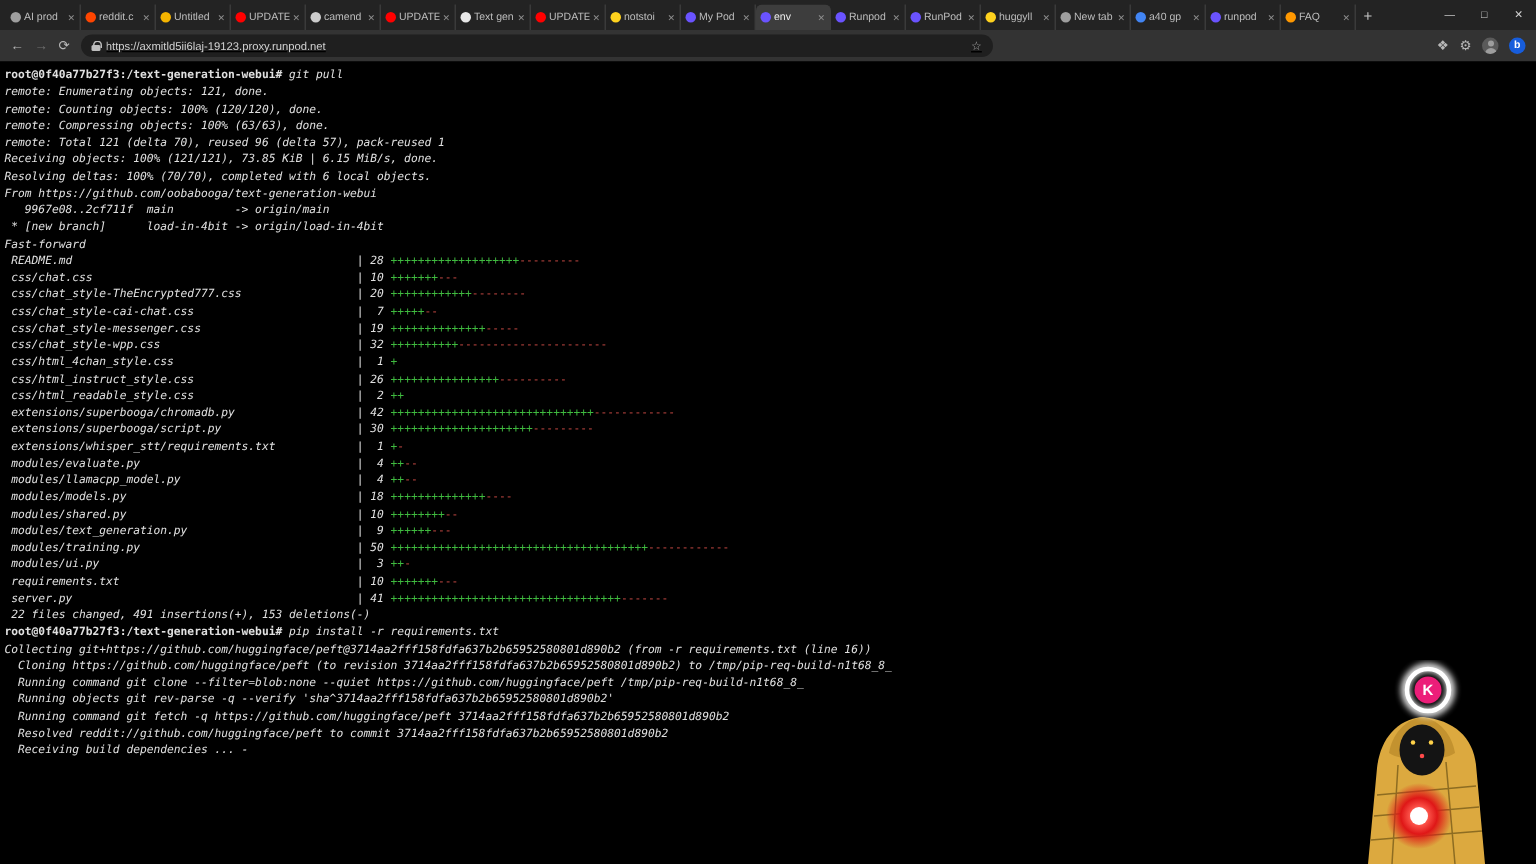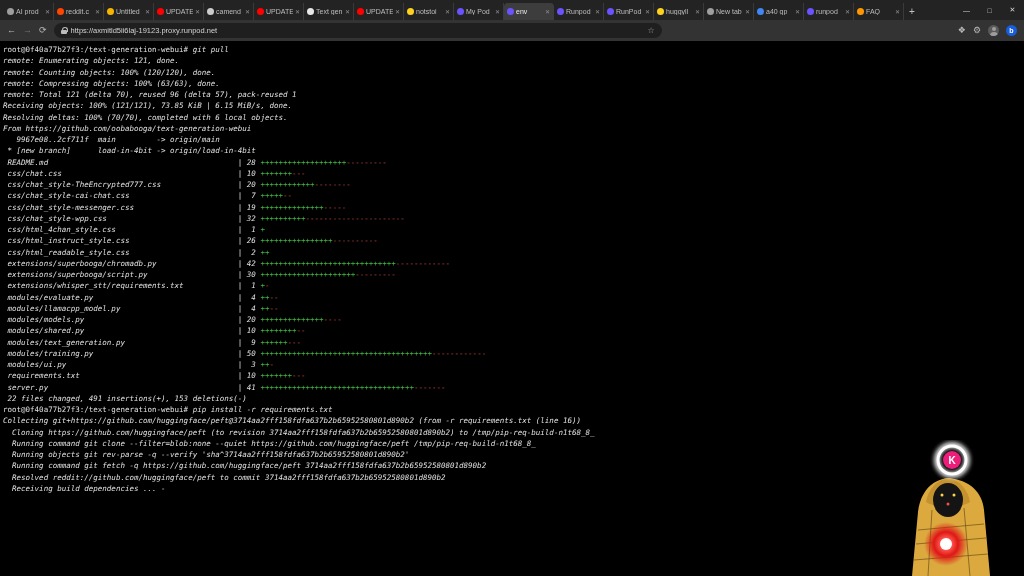--- a/index.html
+++ b/index.html
@@ -20,21 +20,21 @@
     color: #c2c2c2; font-size: 10px; }
   .win-controls { margin-left: auto; display: flex; height: 20px; }
   .win-btn { width: 23px; display: flex; align-items: center; justify-content: center;
     font-size: 7px; color: #d2d2d2; }
 
   
   .navbar { height: 21px; background: #333333; display: flex; align-items: center; padding: 0 7px; gap: 7px; }
   .nav-icon { color: #b8b8b8; font-size: 9px; line-height: 1; flex: none; }
   .nav-icon.dim { opacity: .45; }
   .url-pill { width: 608px; height: 15px; background: #1f1f1f; border-radius: 8px;
-    display: flex; align-items: center; padding: 0 7px; gap: 4px; }
+    display: flex; align-items: center; padding: 0 7px; gap: 4px; text-decoration: underline; }
   .lock { width: 6px; height: 7px; position: relative; flex: none; }
   .lock::before { content: ""; position: absolute; top: 0; left: 1px; width: 4px; height: 4px;
     border: 1px solid #bdbdbd; border-bottom: none; border-radius: 3px 3px 0 0; }
   .lock::after { content: ""; position: absolute; bottom: 0; left: 0; width: 6px; height: 4px;
     background: #bdbdbd; border-radius: 1px; }
   .url-text { font-size: 7.5px; color: #d2d2d2; flex: 1; white-space: nowrap; overflow: hidden; }
   .star { color: #a5a5a5; font-size: 8px; flex: none; }
   .toolbar-right { margin-left: auto; display: flex; align-items: center; gap: 7px; }
   .avatar { width: 11px; height: 11px; border-radius: 50%; background: #5a5a5a; position: relative;
     overflow: hidden; flex: none; }
@@ -44,21 +44,21 @@
     border-radius: 4px 4px 0 0; background: #9d9d9d; }
   .bitwarden { width: 11px; height: 11px; border-radius: 50%; color: #fff; font-size: 7px;
     font-weight: bold; display: flex; align-items: center; justify-content: center; flex: none; }
 
   
   .terminal { position: absolute; top: 41px; left: 0; right: 0; bottom: 0; background: #000;
     padding: 3px 0 0 3px; font-family: "DejaVu Sans Mono", monospace;
     font-size: 7.5px; line-height: 11.25px; overflow: hidden; }
   .t-line { white-space: pre; }
   .seg-w { color: var(--ttext, #e0e0e0); font-style: italic; }
-  .seg-p { color: var(--ttext, #e0e0e0); font-weight: normal; }
+  .seg-p { color: var(--ttext, #e0e0e0); font-weight: bold; }
   .seg-g { color: var(--plus, #3fba3f); }
   .seg-r { color: var(--minus, #cd4b45); }
 
   
   .overlay { position: absolute; right: 8px; bottom: 0; width: 130px; height: 136px; z-index: 5; }
 </style>
 </head>
 <body>
 
 <div class="browser">
@@ -185,35 +185,36 @@
   <div class="t-line"><span class="seg-p">root@0f40a77b27f3:/text-generation-webui#</span><span class="seg-w"> git pull</span></div>
       <div class="t-line"><span class="seg-w">remote: Enumerating objects: 121, done.</span></div>
       <div class="t-line"><span class="seg-w">remote: Counting objects: 100% (120/120), done.</span></div>
       <div class="t-line"><span class="seg-w">remote: Compressing objects: 100% (63/63), done.</span></div>
       <div class="t-line"><span class="seg-w">remote: Total 121 (delta 70), reused 96 (delta 57), pack-reused 1</span></div>
       <div class="t-line"><span class="seg-w">Receiving objects: 100% (121/121), 73.85 KiB | 6.15 MiB/s, done.</span></div>
       <div class="t-line"><span class="seg-w">Resolving deltas: 100% (70/70), completed with 6 local objects.</span></div>
       <div class="t-line"><span class="seg-w">From https://github.com/oobabooga/text-generation-webui</span></div>
       <div class="t-line"><span class="seg-w">   9967e08..2cf711f  main         -&gt; origin/main</span></div>
       <div class="t-line"><span class="seg-w"> * [new branch]      load-in-4bit -&gt; origin/load-in-4bit</span></div>
+      <div class="t-line"><span class="seg-w">Fast-forward</span></div>
       <div class="t-line"><span class="seg-w"> README.md                                          | 28 </span><span class="seg-g">+++++++++++++++++++</span><span class="seg-r">---------</span></div>
       <div class="t-line"><span class="seg-w"> css/chat.css                                       | 10 </span><span class="seg-g">+++++++</span><span class="seg-r">---</span></div>
       <div class="t-line"><span class="seg-w"> css/chat_style-TheEncrypted777.css                 | 20 </span><span class="seg-g">++++++++++++</span><span class="seg-r">--------</span></div>
       <div class="t-line"><span class="seg-w"> css/chat_style-cai-chat.css                        |  7 </span><span class="seg-g">+++++</span><span class="seg-r">--</span></div>
       <div class="t-line"><span class="seg-w"> css/chat_style-messenger.css                       | 19 </span><span class="seg-g">++++++++++++++</span><span class="seg-r">-----</span></div>
       <div class="t-line"><span class="seg-w"> css/chat_style-wpp.css                             | 32 </span><span class="seg-g">++++++++++</span><span class="seg-r">----------------------</span></div>
       <div class="t-line"><span class="seg-w"> css/html_4chan_style.css                           |  1 </span><span class="seg-g">+</span></div>
       <div class="t-line"><span class="seg-w"> css/html_instruct_style.css                        | 26 </span><span class="seg-g">++++++++++++++++</span><span class="seg-r">----------</span></div>
       <div class="t-line"><span class="seg-w"> css/html_readable_style.css                        |  2 </span><span class="seg-g">++</span></div>
       <div class="t-line"><span class="seg-w"> extensions/superbooga/chromadb.py                  | 42 </span><span class="seg-g">++++++++++++++++++++++++++++++</span><span class="seg-r">------------</span></div>
       <div class="t-line"><span class="seg-w"> extensions/superbooga/script.py                    | 30 </span><span class="seg-g">+++++++++++++++++++++</span><span class="seg-r">---------</span></div>
       <div class="t-line"><span class="seg-w"> extensions/whisper_stt/requirements.txt            |  1 </span><span class="seg-g">+</span><span class="seg-r">-</span></div>
       <div class="t-line"><span class="seg-w"> modules/evaluate.py                                |  4 </span><span class="seg-g">++</span><span class="seg-r">--</span></div>
       <div class="t-line"><span class="seg-w"> modules/llamacpp_model.py                          |  4 </span><span class="seg-g">++</span><span class="seg-r">--</span></div>
-      <div class="t-line"><span class="seg-w"> modules/models.py                                  | 20 </span><span class="seg-g">++++++++++++++</span><span class="seg-r">----</span></div>
+      <div class="t-line"><span class="seg-w"> modules/models.py                                  | 18 </span><span class="seg-g">++++++++++++++</span><span class="seg-r">----</span></div>
       <div class="t-line"><span class="seg-w"> modules/shared.py                                  | 10 </span><span class="seg-g">++++++++</span><span class="seg-r">--</span></div>
       <div class="t-line"><span class="seg-w"> modules/text_generation.py                         |  9 </span><span class="seg-g">++++++</span><span class="seg-r">---</span></div>
       <div class="t-line"><span class="seg-w"> modules/training.py                                | 50 </span><span class="seg-g">++++++++++++++++++++++++++++++++++++++</span><span class="seg-r">------------</span></div>
       <div class="t-line"><span class="seg-w"> modules/ui.py                                      |  3 </span><span class="seg-g">++</span><span class="seg-r">-</span></div>
       <div class="t-line"><span class="seg-w"> requirements.txt                                   | 10 </span><span class="seg-g">+++++++</span><span class="seg-r">---</span></div>
       <div class="t-line"><span class="seg-w"> server.py                                          | 41 </span><span class="seg-g">++++++++++++++++++++++++++++++++++</span><span class="seg-r">-------</span></div>
       <div class="t-line"><span class="seg-w"> 22 files changed, 491 insertions(+), 153 deletions(-)</span></div>
       <div class="t-line"><span class="seg-p">root@0f40a77b27f3:/text-generation-webui#</span><span class="seg-w"> pip install -r requirements.txt</span></div>
       <div class="t-line"><span class="seg-w">Collecting git+https://github.com/huggingface/peft@3714aa2fff158fdfa637b2b65952580801d890b2 (from -r requirements.txt (line 16))</span></div>
       <div class="t-line"><span class="seg-w">  Cloning https://github.com/huggingface/peft (to revision 3714aa2fff158fdfa637b2b65952580801d890b2) to /tmp/pip-req-build-n1t68_8_</span></div>

